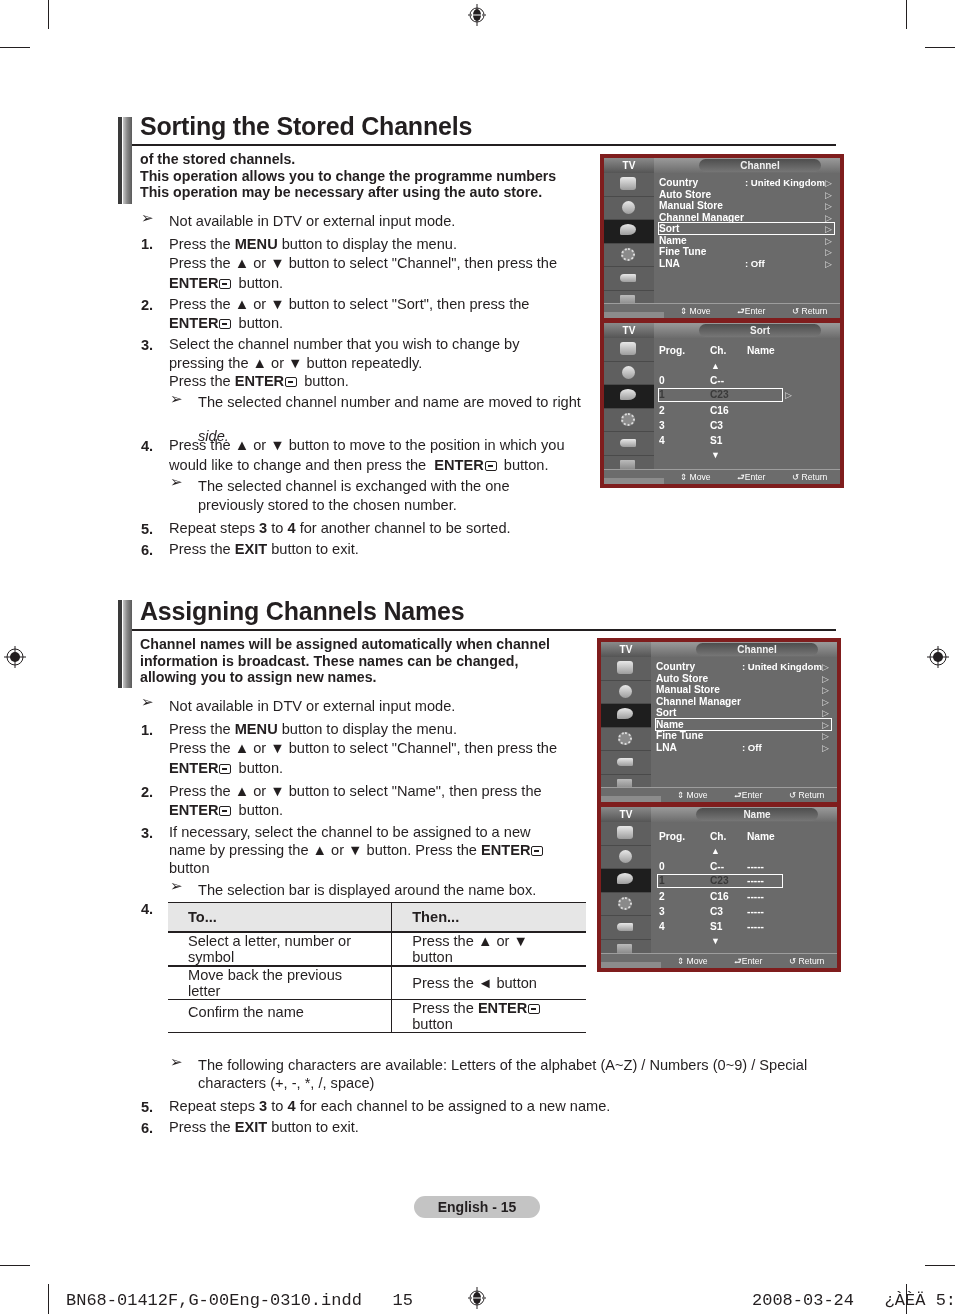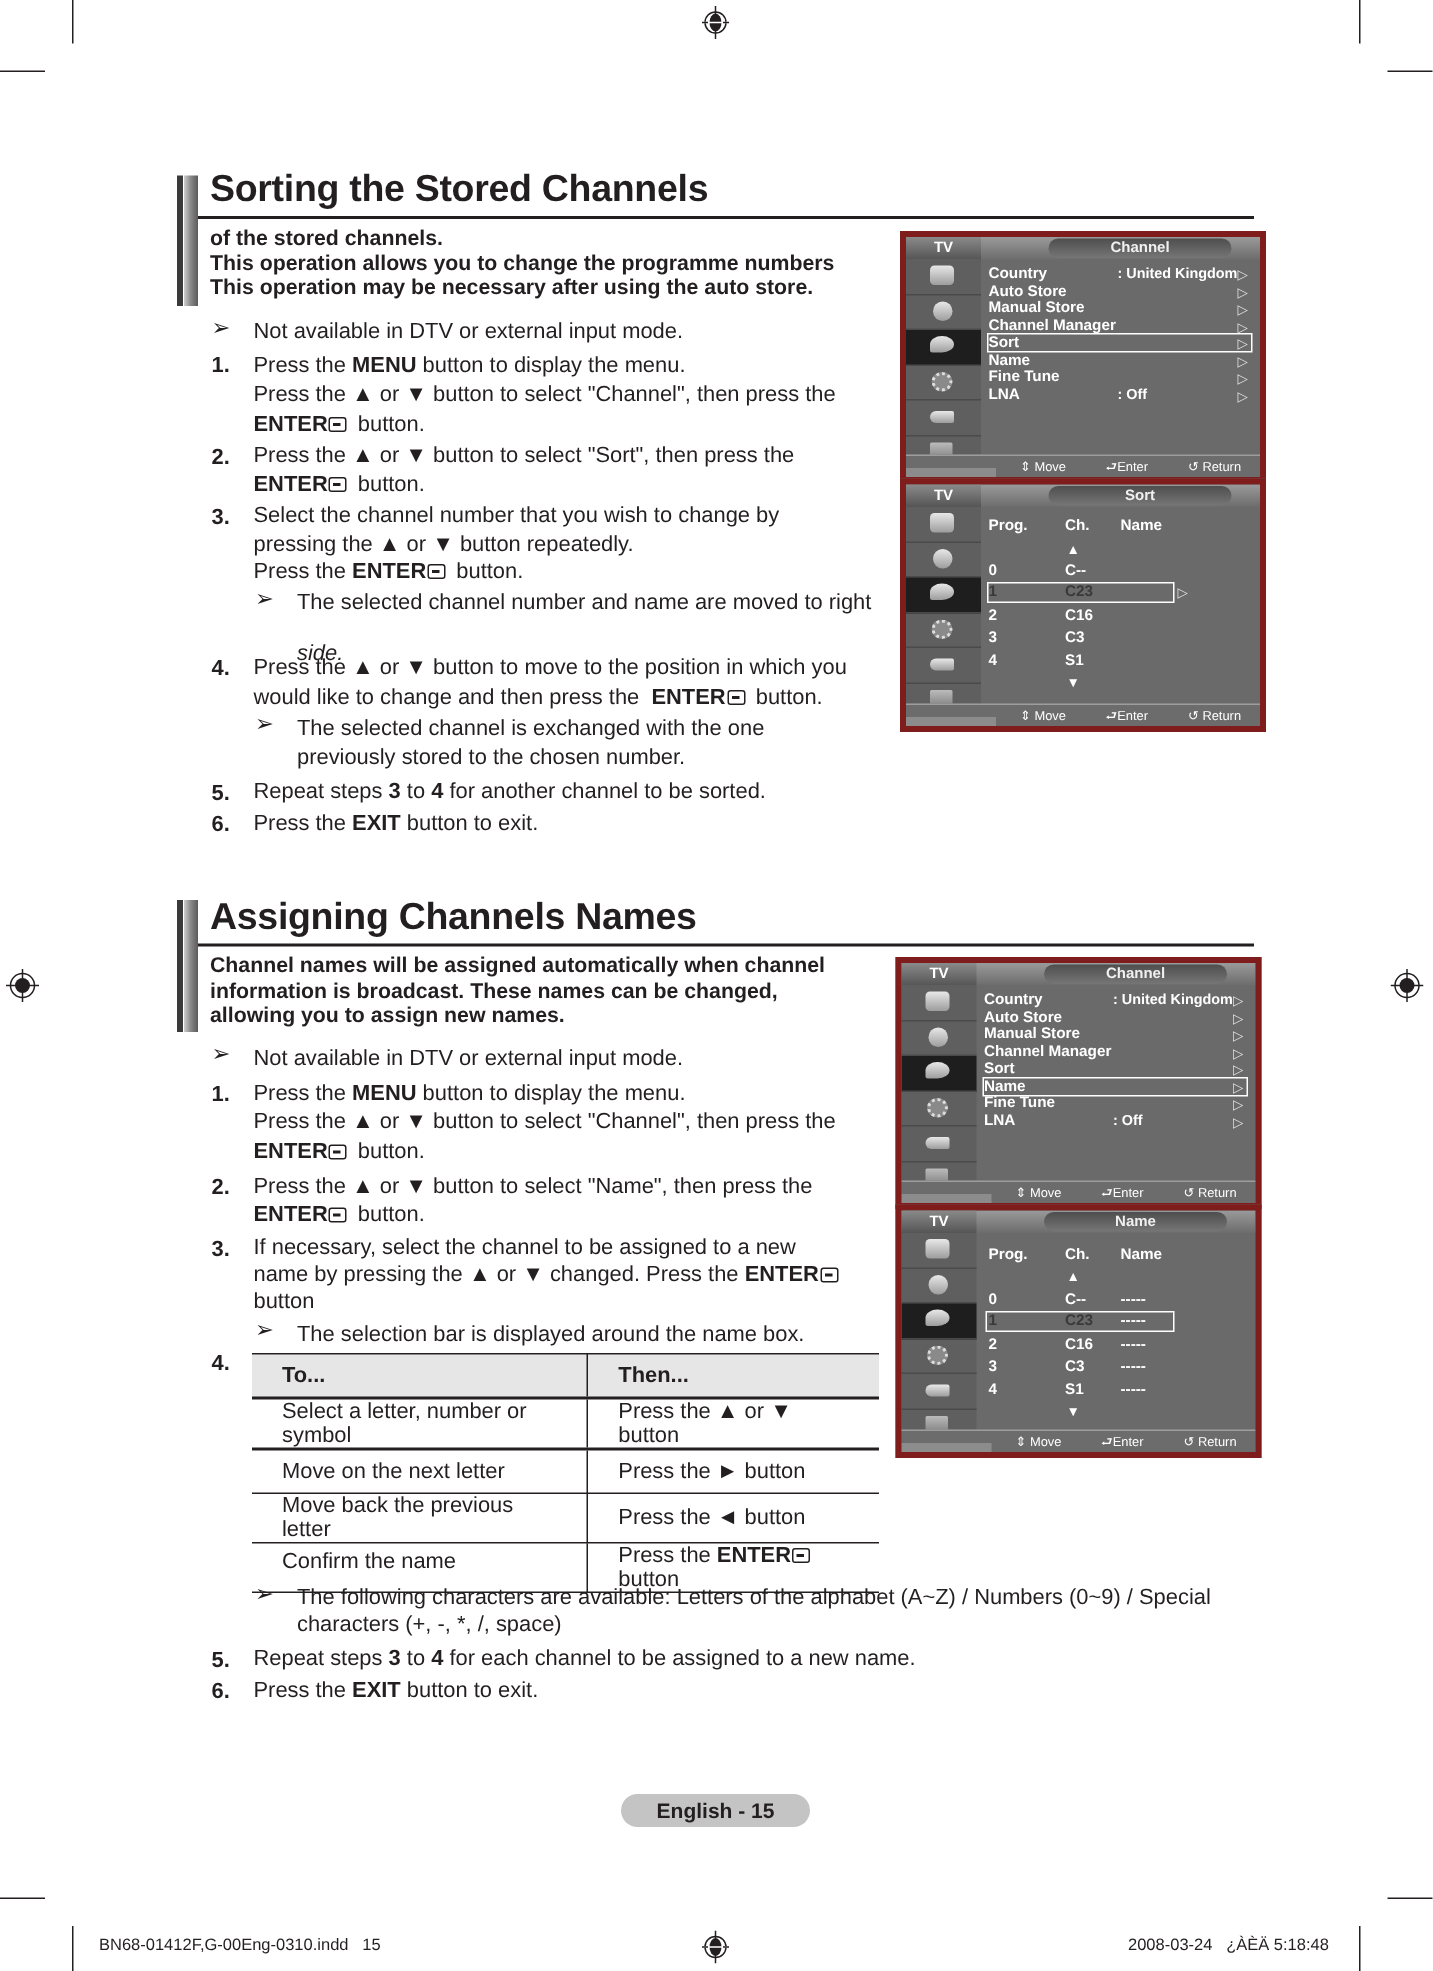--- a/index.html
+++ b/index.html
@@ -59,21 +59,21 @@
   .osd .hint { position:absolute; bottom:1px; font-size:8.6px; line-height:11px; color:#fff; white-space:nowrap; }
   .osd .row { position:absolute; left:55px; font-size:10.2px; font-weight:bold; line-height:12px; white-space:nowrap; }
   .osd .val { position:absolute; font-size:9.6px; font-weight:bold; line-height:12px; white-space:nowrap; }
   .osd .arr { position:absolute; right:8px; font-size:9px; line-height:12px; color:#ddd; }
   .osd .hl { position:absolute; border:1px solid #ffffff; box-sizing:border-box; }
   .osd .cell { position:absolute; font-size:10.2px; font-weight:bold; line-height:12px; white-space:nowrap; }
   .osd .cell.dim { color:#3a3a3a; }
 
   .page-pill { position:absolute; left:414px; top:1196px; width:126px; height:22px; border-radius:11px; background:#c4c4c4;
      text-align:center; font-size:14px; font-weight:bold; line-height:22px; color:#231f20; }
-  .slug { position:absolute; font-family:Liberation Sans, sans-serif; font-size:11px; white-space:nowrap; }
+  .slug { position:absolute; font-family:Liberation Mono, monospace; font-size:17px; white-space:nowrap; }
 </style>
 </head>
 <body>
 
 <div class="crop-v" style="left:48px;top:0;height:29px;"></div>
 <div class="crop-v" style="left:906px;top:0;height:29px;"></div>
 <div class="crop-h" style="left:0;top:47px;width:30px;"></div>
 <div class="crop-h" style="left:925px;top:47px;width:30px;"></div>
 <div class="crop-h" style="left:0;top:1265px;width:30px;"></div>
 <div class="crop-h" style="left:925px;top:1265px;width:30px;"></div>
@@ -267,39 +267,35 @@
 <div class="txt" style="left:169px;top:720px;"><span>Press the </span><b>MENU</b><span> button to display the menu.</span></div>
 <div class="txt" style="left:169px;top:739px;">Press the ▲ or ▼ button to select "Channel", then press the</div>
 <div class="txt" style="left:169px;top:759px;"><b>ENTER</b><span class="enter-ico"></span><span> button.</span></div>
 
 <div class="num" style="left:141px;top:784px;">2.</div>
 <div class="txt" style="left:169px;top:782px;">Press the ▲ or ▼ button to select "Name", then press the</div>
 <div class="txt" style="left:169px;top:801px;"><b>ENTER</b><span class="enter-ico"></span><span> button.</span></div>
 
 <div class="num" style="left:141px;top:825px;">3.</div>
 <div class="txt" style="left:169px;top:823px;">If necessary, select the channel to be assigned to a new</div>
-<div class="txt" style="left:169px;top:841px;"><span>name by pressing the ▲ or ▼ changed. Press the </span><b>ENTER</b><span class="enter-ico"></span></div>
+<div class="txt" style="left:169px;top:841px;"><span>name by pressing the ▲ or ▼ button. Press the </span><b>ENTER</b><span class="enter-ico"></span></div>
 <div class="txt" style="left:169px;top:859px;">button</div>
 <div class="note-arrow" style="left:170px;top:877px;">➢</div>
 <div class="txt" style="left:198px;top:881px;">The selection bar is displayed around the name box.</div>
 
 <div class="num" style="left:141px;top:901px;">4.</div>
 <table class="tbl" style="left:168px;top:902px;width:418px;">
   <tbody>
       <tr class="head thick">
     <td class="c1">To...</td>
     <td class="c2">Then...</td>
   </tr>
   <tr class="thick">
     <td class="c1">Select a letter, number or symbol</td>
     <td class="c2">Press the ▲ or ▼ button</td>
-  </tr>
-  <tr>
-    <td class="c1">Move on the next letter</td>
-    <td class="c2">Press the ► button</td>
   </tr>
   <tr>
     <td class="c1">Move back the previous letter</td>
     <td class="c2">Press the ◄ button</td>
   </tr>
   <tr style="height:30px;">
     <td class="c1" style="vertical-align:top;padding-top:4px;">Confirm the name</td>
     <td class="c2" style="font-weight:normal;">Press the <b>ENTER</b><span class="enter-ico"></span> button</td>
   </tr>
 </tbody>

